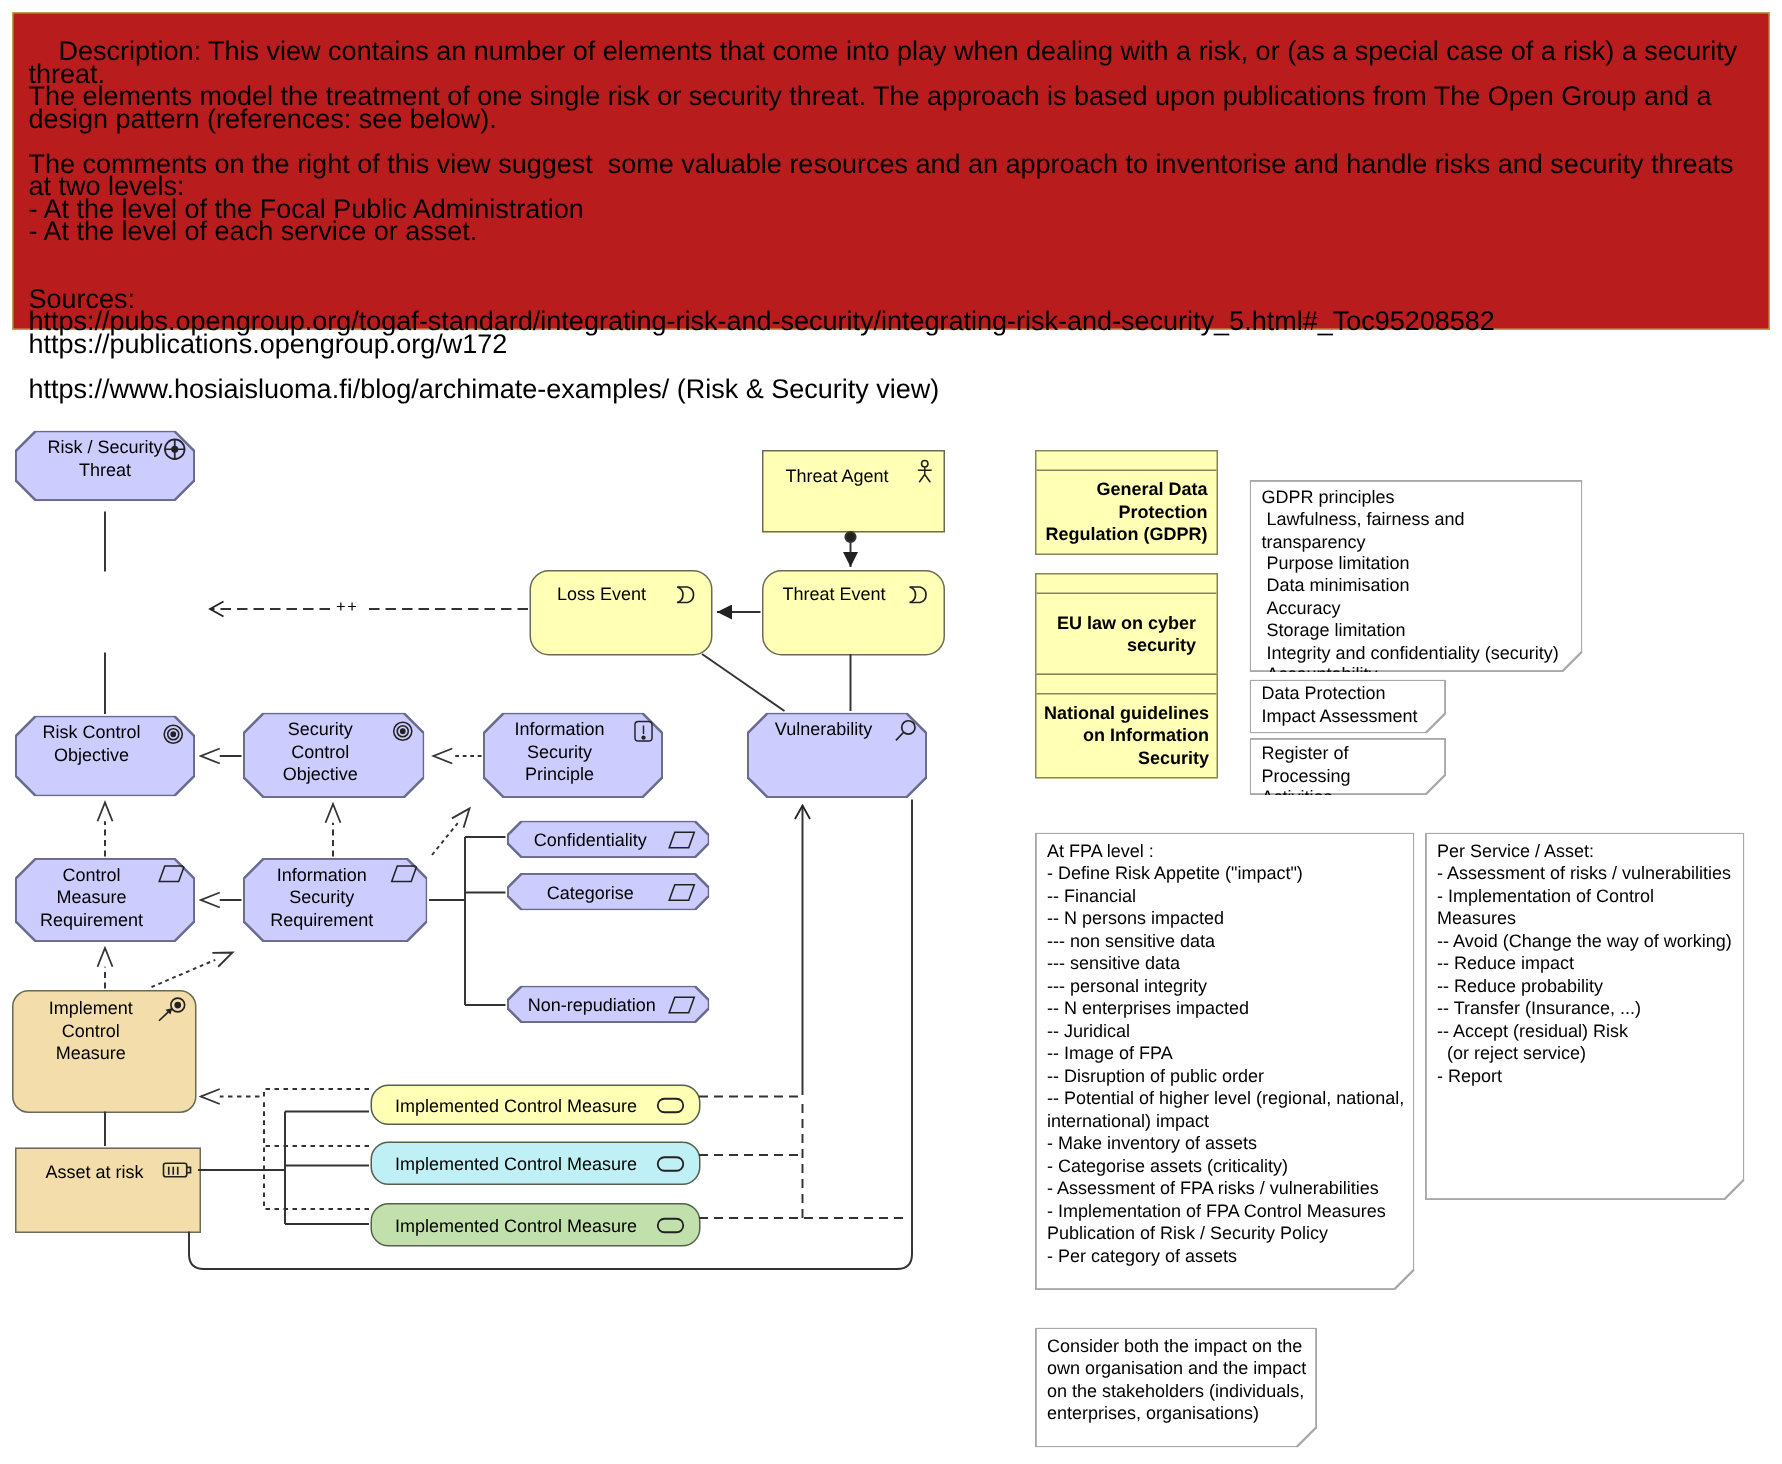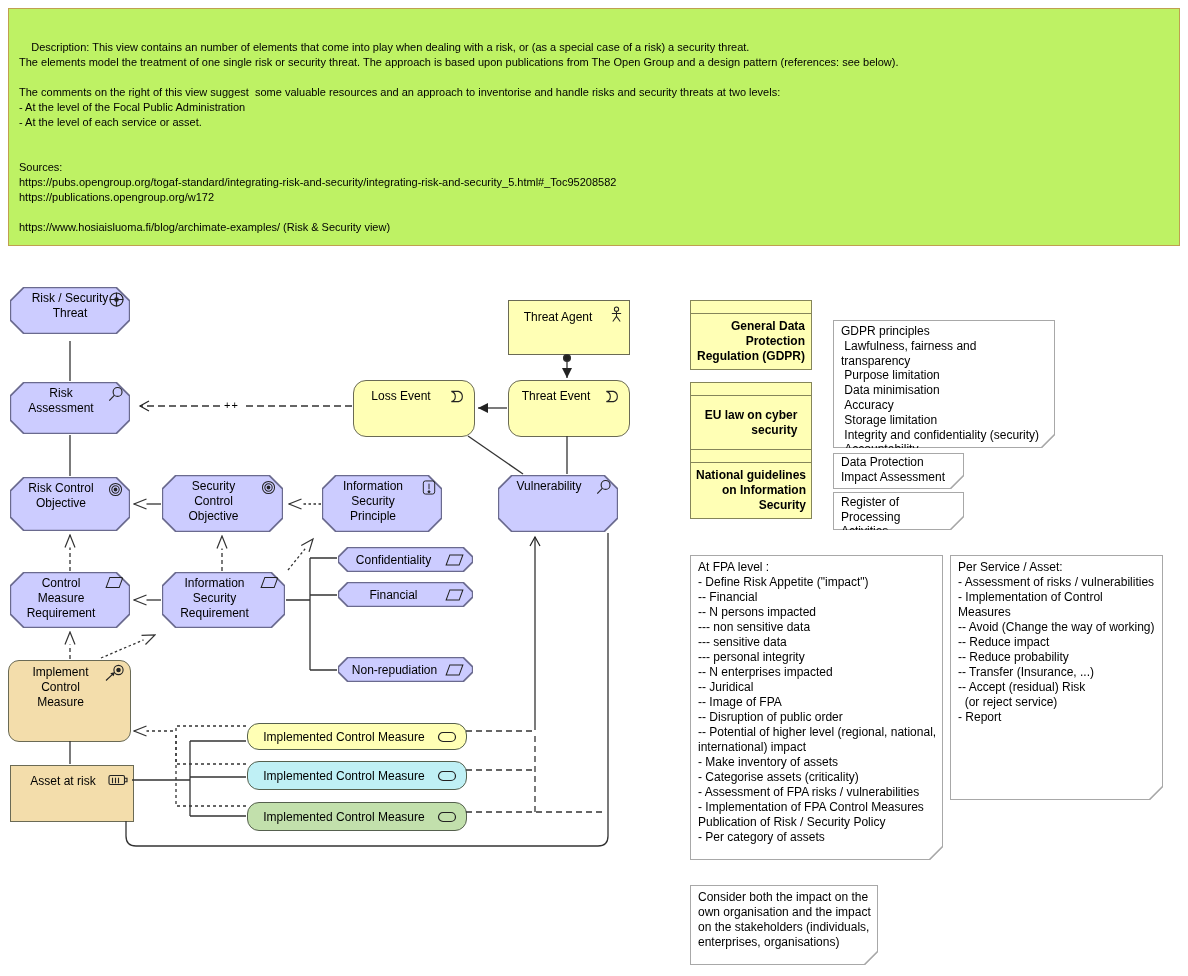--- a/index.html
+++ b/index.html
@@ -1,21 +1,21 @@
 <!DOCTYPE html>
 <html><head>
 <meta charset="utf-8">
 <style>
   html,body{margin:0;padding:0;background:#fff;}
   .canvas{position:relative;width:1188px;height:976px;background:#fff;overflow:hidden;
           font-family:"Liberation Sans",sans-serif;color:#000;}
 
   
-  .descbox{position:absolute;left:8px;top:8px;width:1150px;height:204px;background:#bef264;
-           border:1px solid #bfa050;padding:16px 10px;font-size:11px;line-height:15px;
+  .descbox{position:absolute;left:8px;top:8px;width:1150px;height:204px;background:#b91c1c;
+           border:1px solid #bfa050;padding:3px 10px;font-size:18px;line-height:15px;
            white-space:pre-wrap;}
 
   
   .node{position:absolute;}
   .nlab{position:absolute;left:4px;right:22px;top:4px;bottom:2px;display:flex;
         align-items:flex-start;justify-content:center;text-align:center;
         white-space:pre-wrap;font-size:12px;line-height:15px;z-index:2;}
   .nlab.center{align-items:center;}
   .nicon{position:absolute;right:6px;top:4px;z-index:3;line-height:0;}
   .nicon.mid{top:50%;transform:translateY(-50%);right:9px;}
@@ -83,94 +83,81 @@
       <svg width="19" height="19" viewBox="0 0 18 18">
           <g stroke="#222" stroke-width="1.1" fill="none">
             <circle cx="9" cy="9" r="6.2"></circle>
             <path d="M9,2.6 V15.4 M2.6,9 H15.4"></path>
             <circle cx="9" cy="9" r="1.7" fill="#222"></circle>
           </g>
         </svg>
     </span>
   </div>
 
-  <div class="node oct" style="left:10px;top:382px;width:120px;height:52px;--fill:#ccccff">
-    <div class="in"></div>
-    <span class="nlab">Risk
-Assessment</span>
+
+  <div class="node oct" style="left:10px;top:477px;width:120px;height:54px;--fill:#ccccff">
+    <div class="in"></div>
+    <span class="nlab">Risk Control
+Objective</span>
+    <span class="nicon">
+      <svg width="17" height="17" viewBox="0 0 18 18">
+          <g stroke="#222" stroke-width="1.1" fill="none">
+            <circle cx="9" cy="9" r="6.4"></circle>
+            <circle cx="9" cy="9" r="3.9"></circle>
+            <circle cx="9" cy="9" r="1.5" fill="#222"></circle>
+          </g>
+        </svg>
+    </span>
+  </div>
+
+  <div class="node oct" style="left:162px;top:475px;width:121px;height:57px;--fill:#ccccff">
+    <div class="in"></div>
+    <span class="nlab">Security
+Control
+Objective</span>
+    <span class="nicon">
+      <svg width="17" height="17" viewBox="0 0 18 18">
+          <g stroke="#222" stroke-width="1.1" fill="none">
+            <circle cx="9" cy="9" r="6.4"></circle>
+            <circle cx="9" cy="9" r="3.9"></circle>
+            <circle cx="9" cy="9" r="1.5" fill="#222"></circle>
+          </g>
+        </svg>
+    </span>
+  </div>
+
+  <div class="node oct" style="left:322px;top:475px;width:120px;height:57px;--fill:#ccccff">
+    <div class="in"></div>
+    <span class="nlab">Information
+Security
+Principle</span>
+    <span class="nicon">
+      <svg width="14" height="17" viewBox="0 0 16 18">
+          <g stroke="#222" stroke-width="1.1" fill="none">
+            <rect x="1.5" y="1.5" width="13" height="15" rx="2.5"></rect>
+            <path d="M8,4.6 V11"></path>
+            <circle cx="8" cy="13.8" r="1.1" fill="#222"></circle>
+          </g>
+        </svg>
+    </span>
+  </div>
+
+  <div class="node oct" style="left:498px;top:475px;width:120px;height:57px;--fill:#ccccff">
+    <div class="in"></div>
+    <span class="nlab">Vulnerability</span>
     <span class="nicon">
       <svg width="17" height="17" viewBox="0 0 18 18">
           <g stroke="#222" stroke-width="1.2" fill="none">
             <circle cx="11.2" cy="6.3" r="4.7"></circle>
             <path d="M7.7,9.9 L2.4,15.4"></path>
           </g>
         </svg>
     </span>
   </div>
 
-  <div class="node oct" style="left:10px;top:477px;width:120px;height:54px;--fill:#ccccff">
-    <div class="in"></div>
-    <span class="nlab">Risk Control
-Objective</span>
-    <span class="nicon">
-      <svg width="17" height="17" viewBox="0 0 18 18">
-          <g stroke="#222" stroke-width="1.1" fill="none">
-            <circle cx="9" cy="9" r="6.4"></circle>
-            <circle cx="9" cy="9" r="3.9"></circle>
-            <circle cx="9" cy="9" r="1.5" fill="#222"></circle>
-          </g>
-        </svg>
-    </span>
-  </div>
-
-  <div class="node oct" style="left:162px;top:475px;width:121px;height:57px;--fill:#ccccff">
-    <div class="in"></div>
-    <span class="nlab">Security
-Control
-Objective</span>
-    <span class="nicon">
-      <svg width="17" height="17" viewBox="0 0 18 18">
-          <g stroke="#222" stroke-width="1.1" fill="none">
-            <circle cx="9" cy="9" r="6.4"></circle>
-            <circle cx="9" cy="9" r="3.9"></circle>
-            <circle cx="9" cy="9" r="1.5" fill="#222"></circle>
-          </g>
-        </svg>
-    </span>
-  </div>
-
-  <div class="node oct" style="left:322px;top:475px;width:120px;height:57px;--fill:#ccccff">
-    <div class="in"></div>
-    <span class="nlab">Information
-Security
-Principle</span>
-    <span class="nicon">
-      <svg width="14" height="17" viewBox="0 0 16 18">
-          <g stroke="#222" stroke-width="1.1" fill="none">
-            <rect x="1.5" y="1.5" width="13" height="15" rx="2.5"></rect>
-            <path d="M8,4.6 V11"></path>
-            <circle cx="8" cy="13.8" r="1.1" fill="#222"></circle>
-          </g>
-        </svg>
-    </span>
-  </div>
-
-  <div class="node oct" style="left:498px;top:475px;width:120px;height:57px;--fill:#ccccff">
-    <div class="in"></div>
-    <span class="nlab">Vulnerability</span>
-    <span class="nicon">
-      <svg width="17" height="17" viewBox="0 0 18 18">
-          <g stroke="#222" stroke-width="1.2" fill="none">
-            <circle cx="11.2" cy="6.3" r="4.7"></circle>
-            <path d="M7.7,9.9 L2.4,15.4"></path>
-          </g>
-        </svg>
-    </span>
-  </div>
-
   <div class="node oct" style="left:10px;top:572px;width:120px;height:56px;--fill:#ccccff">
     <div class="in"></div>
     <span class="nlab">Control
 Measure
 Requirement</span>
     <span class="nicon">
       <svg width="19" height="13" viewBox="0 0 20 14">
           <path d="M5,1.5 H19 L15,12.5 H1 Z" stroke="#222" stroke-width="1.1" fill="none"></path>
         </svg>
     </span>
@@ -193,21 +180,21 @@
     <span class="nlab center" style="right:28px">Confidentiality</span>
     <span class="nicon mid">
       <svg width="19" height="13" viewBox="0 0 20 14">
           <path d="M5,1.5 H19 L15,12.5 H1 Z" stroke="#222" stroke-width="1.1" fill="none"></path>
         </svg>
     </span>
   </div>
 
   <div class="node oct small" style="left:338px;top:582px;width:135px;height:25px;--fill:#ccccff">
     <div class="in"></div>
-    <span class="nlab center" style="right:28px">Financial</span>
+    <span class="nlab center" style="right:28px">Categorise</span>
     <span class="nicon mid">
       <svg width="19" height="13" viewBox="0 0 20 14">
           <path d="M5,1.5 H19 L15,12.5 H1 Z" stroke="#222" stroke-width="1.1" fill="none"></path>
         </svg>
     </span>
   </div>
 
   <div class="node oct small" style="left:338px;top:657px;width:135px;height:25px;--fill:#ccccff">
     <div class="in"></div>
     <span class="nlab center" style="right:26px">Non-repudiation</span>

